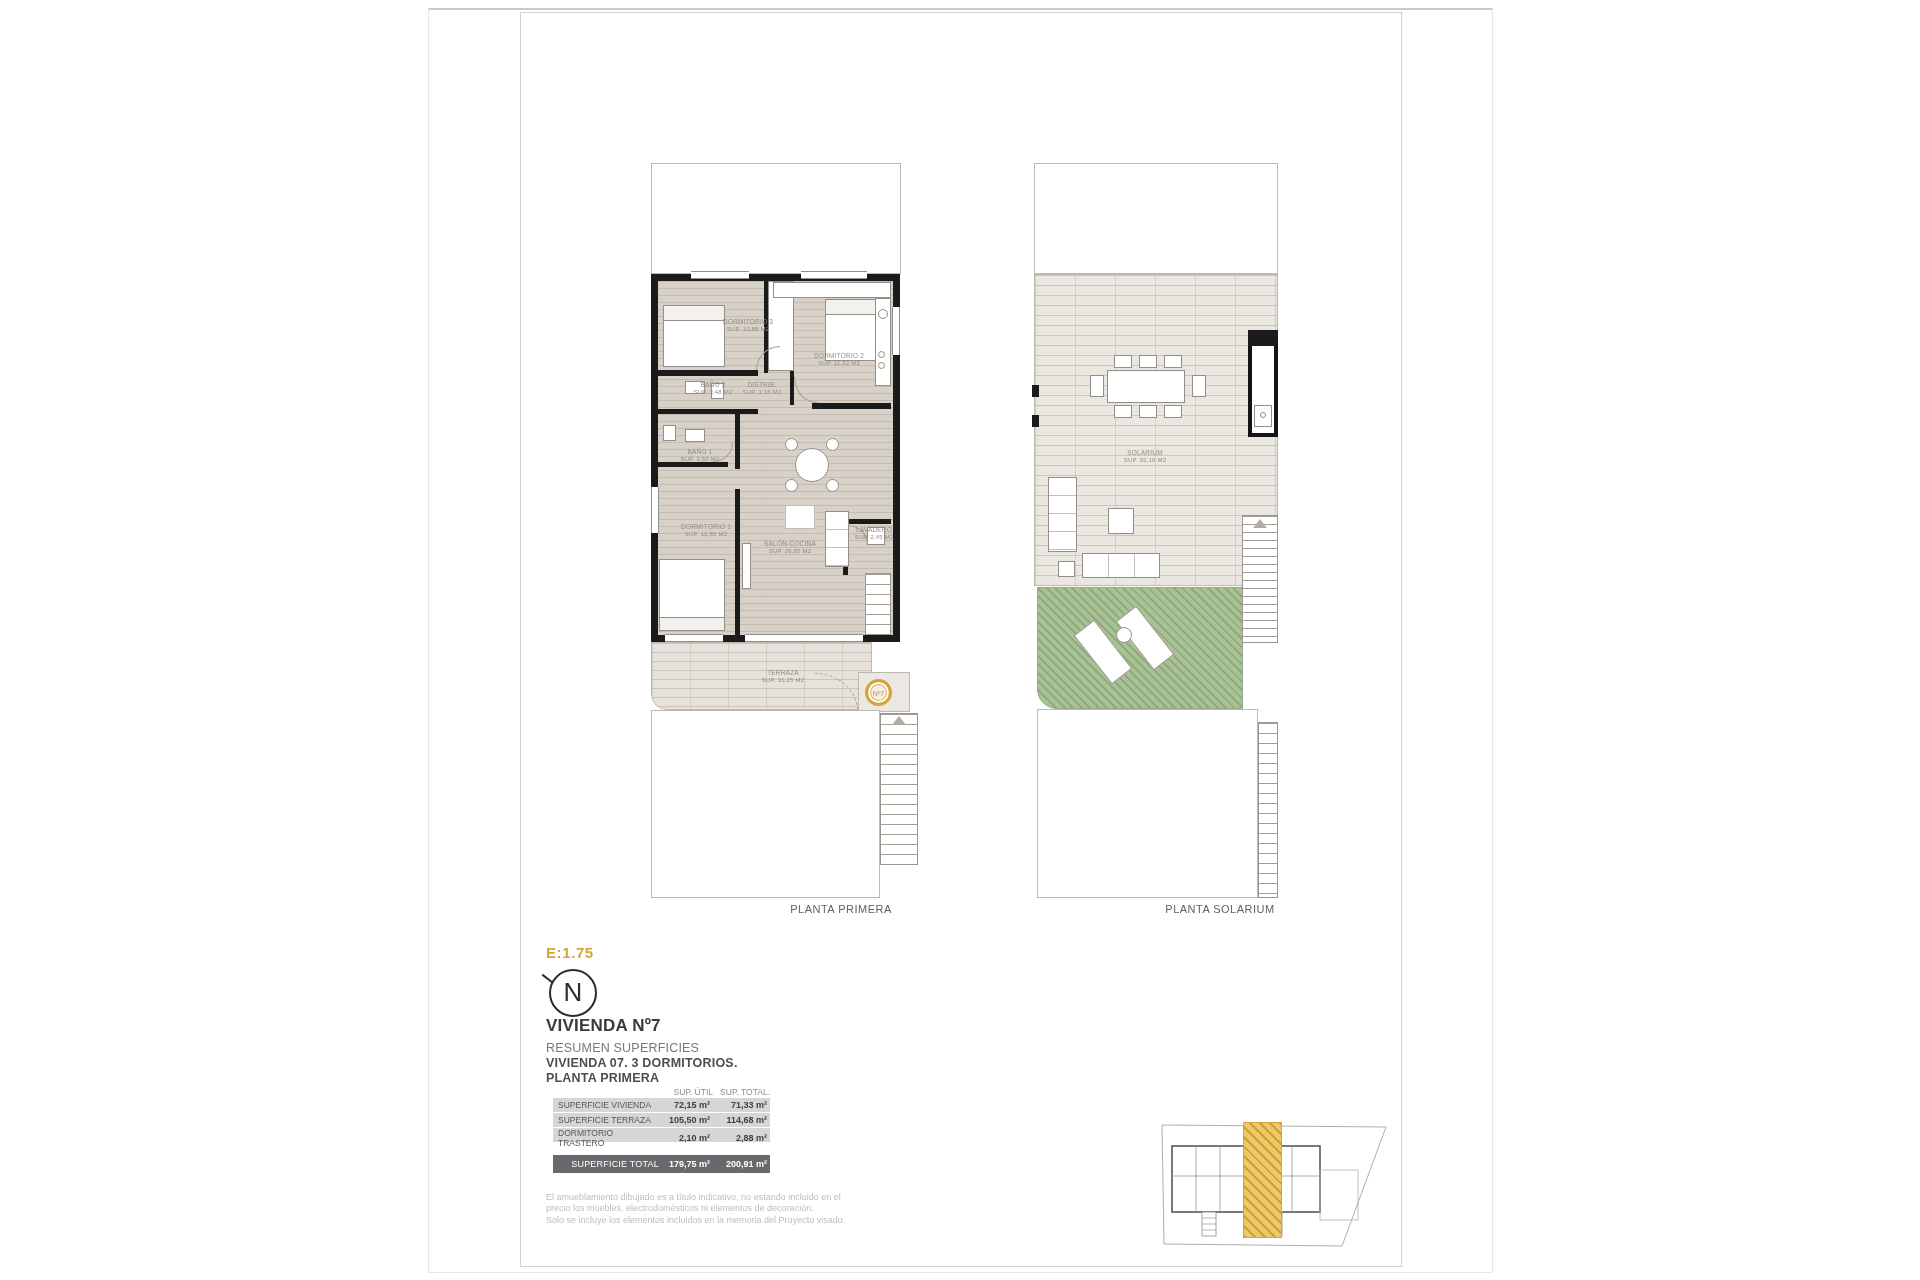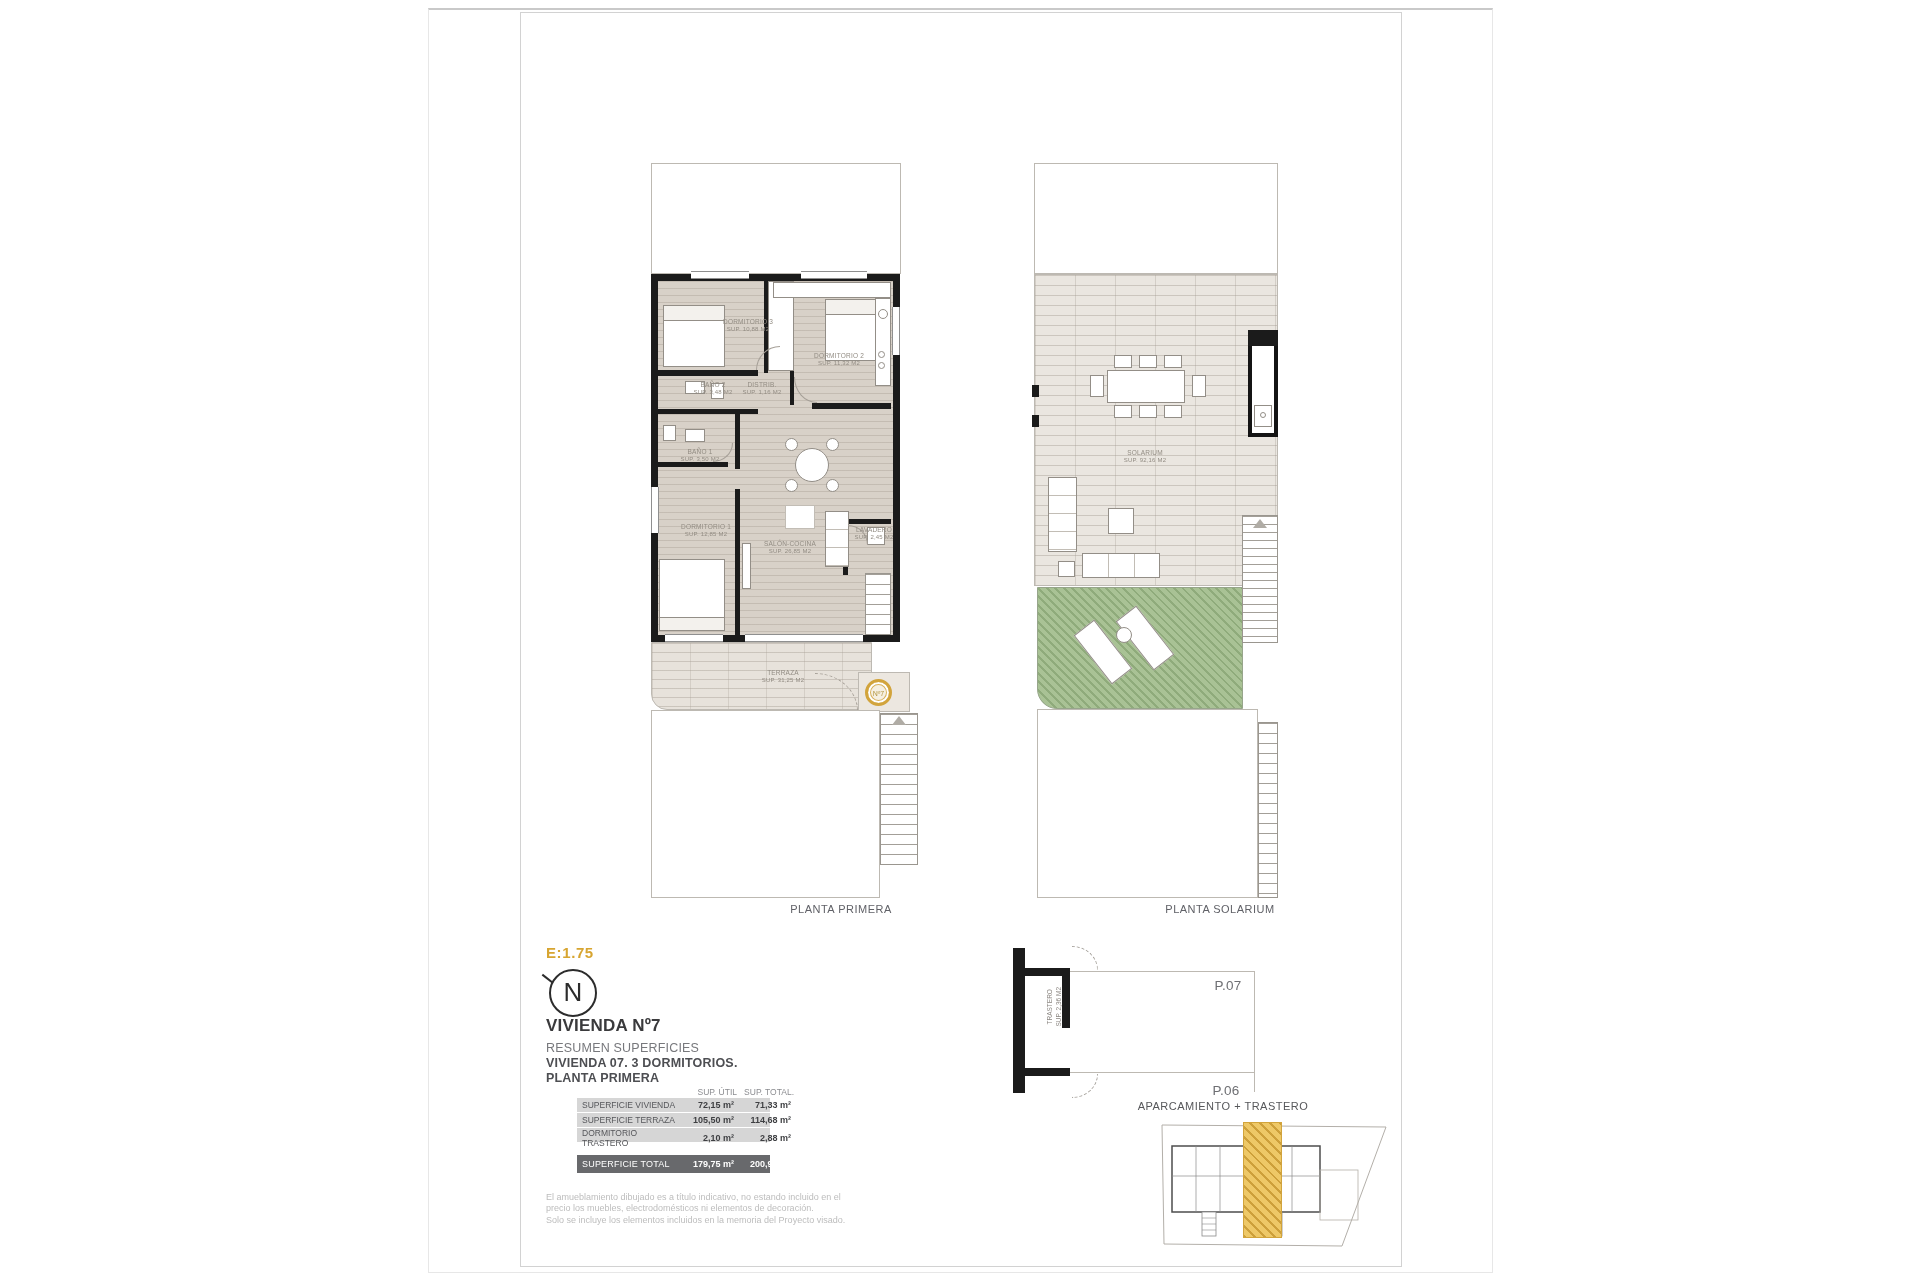--- a/index.html
+++ b/index.html
@@ -39,28 +39,28 @@
   .caption{position:absolute;font-size:11px;color:#606167;letter-spacing:.5px;text-align:center;}
   
   .scale{position:absolute;left:546px;top:944px;font-size:15px;font-weight:600;letter-spacing:.6px;color:#d7a531;}
   .north{position:absolute;left:549px;top:969px;width:44px;height:44px;border:2px solid #2c2c2c;border-radius:50%;
          text-align:center;line-height:43px;font-size:26px;color:#2c2c2c;background:#fff;}
   .ntick{position:absolute;left:541px;top:978px;width:14px;height:1.5px;background:#2c2c2c;transform:rotate(38deg);}
   .h1{position:absolute;left:546px;top:1016px;font-size:17px;font-weight:bold;color:#3a3a3c;letter-spacing:.2px;}
   .sub{position:absolute;font-size:12.5px;color:#4d4e52;font-weight:600;letter-spacing:.2px;}
   .sub.light{color:#77787c;font-weight:400;}
   .tbl{position:absolute;left:553px;top:1086px;width:217px;}
-  .trow,.thead,.ttotal{display:grid;grid-template-columns:106px 54px 57px;align-items:center;box-sizing:border-box;margin-left:24px;}
+  .trow,.thead,.ttotal{display:grid;grid-template-columns:106px 54px 57px;align-items:center;box-sizing:border-box;}
   .thead{height:12px;}
   .thead span{font-size:8.5px;color:#8b8c90;text-align:right;}
   .trow{height:14px;background:#d6d6d6;margin-bottom:1px;}
   .trow .l{font-size:8.5px;color:#55565a;padding-left:5px;}
   .trow .v,.ttotal .v{font-size:9px;font-weight:bold;color:#3e3f42;text-align:right;padding-right:3px;}
   .ttotal{margin-top:13px;height:18px;background:#68696c;}
-  .ttotal .l{font-size:9px;color:#fff;padding-left:5px;letter-spacing:.2px;}
+  .ttotal .l{font-size:9px;color:#fff;padding-left:5px;letter-spacing:.2px;text-align:right;}
   .ttotal .v{color:#fff;}
   .disc{position:absolute;left:546px;top:1192px;width:300px;}
   .disc p{margin:0;font-size:9px;line-height:1.25;color:#bdbdbd;}
   
   .plabel{position:absolute;font-size:13.5px;color:#6e6f73;letter-spacing:.3px;text-align:center;}
   .pline{position:absolute;background:#bdb9b2;}
   .vtxt{position:absolute;transform:rotate(-90deg);text-align:center;font-size:6.5px;line-height:1.35;color:#8b8681;}
   .badge{position:absolute;box-sizing:border-box;border:3px solid #d2a43c;border-radius:50%;background:#f6f0e2;
          box-shadow:inset 0 0 0 2px #fff, inset 0 0 0 3px #d8b25c;
          text-align:center;font-size:7px;color:#b3953f;}
@@ -251,38 +251,20 @@
       <span class="v">179,75 m²</span>
       <span class="v">200,91 m²</span>
     </div>
   </div>
 
   <div class="disc">
     <p>El amueblamiento dibujado es a título indicativo, no estando incluido en el precio los muebles, electrodomésticos ni elementos de decoración.</p>
     <p>Solo se incluye los elementos incluidos en la memoria del Proyecto visado.</p>
   </div>
 
-  <section class="abs" style="left:1000px;top:940px;width:300px;height:185px;">
-    <div class="wall" style="left:13px;top:8px;width:12px;height:145px;"></div>
-    <div class="wall" style="left:25px;top:28px;width:45px;height:8px;"></div>
-    <div class="wall" style="left:25px;top:128px;width:45px;height:8px;"></div>
-    <div class="wall" style="left:62px;top:36px;width:8px;height:52px;"></div>
-    <div class="arc" style="left:72px;top:6px;width:26px;height:24px;border-right:1px dashed #aaa6a0;border-top:1px dashed #aaa6a0;border-top-right-radius:100%;"></div>
-    <div class="arc" style="left:72px;top:134px;width:26px;height:24px;border-right:1px dashed #aaa6a0;border-bottom:1px dashed #aaa6a0;border-bottom-right-radius:100%;"></div>
-    <div class="vtxt" style="left:24px;top:58px;width:62px;">
-      <b style="display:block;font-weight:normal;">TRASTERO</b>
-      <span style="display:block;">SUP. 2,36 M2</span>
-    </div>
-    <div class="pline" style="left:70px;top:31px;width:184px;height:1px;"></div>
-    <div class="pline" style="left:70px;top:132px;width:184px;height:1px;"></div>
-    <div class="pline" style="left:254px;top:31px;width:1px;height:121px;"></div>
-    <div class="plabel" style="left:200px;top:38px;width:56px;">P.07</div>
-    <div class="plabel" style="left:198px;top:143px;width:56px;">P.06</div>
-    <div class="caption" style="left:118px;top:160px;width:210px;color:#56575a;">APARCAMIENTO + TRASTERO</div>
-  </section>
 
   <section class="abs" style="left:1150px;top:1118px;width:330px;height:152px;">
     <svg width="330" height="152" viewBox="0 0 330 152">
       <polygon points="12,7 236,9 192,128 14,126" fill="none" stroke="#b3afa9" stroke-width="1"></polygon>
       <rect x="22" y="28" width="148" height="66" fill="#ffffff" stroke="#4d4d4d" stroke-width="1.5"></rect>
       <path d="M46 28 V94 M70 28 V94 M94 28 V94 M118 28 V94 M142 28 V94" stroke="#8a8a8a" stroke-width="0.7"></path>
       <path d="M22 58 H170" stroke="#8a8a8a" stroke-width="0.7"></path>
       <rect x="52" y="94" width="14" height="24" fill="#fff" stroke="#8a8a8a" stroke-width="0.8"></rect>
       <path d="M52 100 H66 M52 106 H66 M52 112 H66" stroke="#8a8a8a" stroke-width="0.6"></path>
       <rect x="118" y="94" width="14" height="24" fill="#fff" stroke="#8a8a8a" stroke-width="0.8"></rect>

